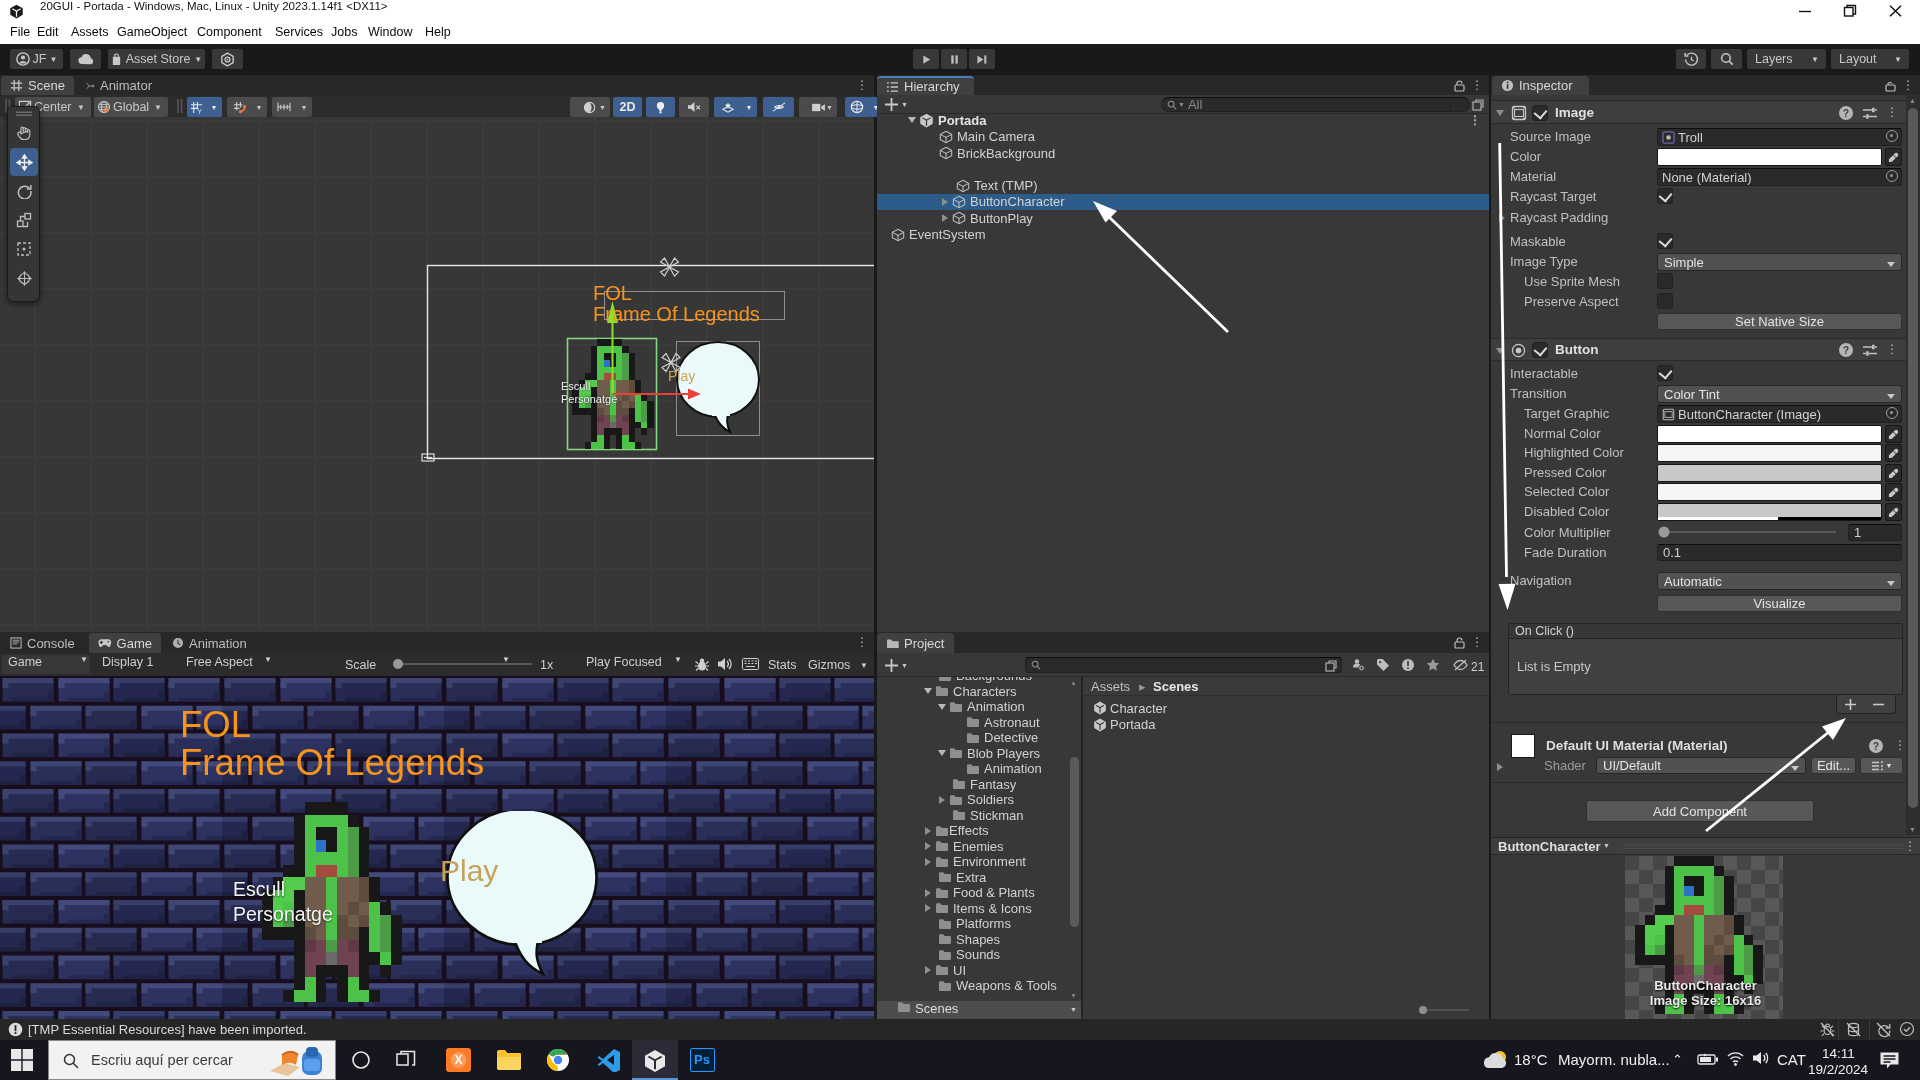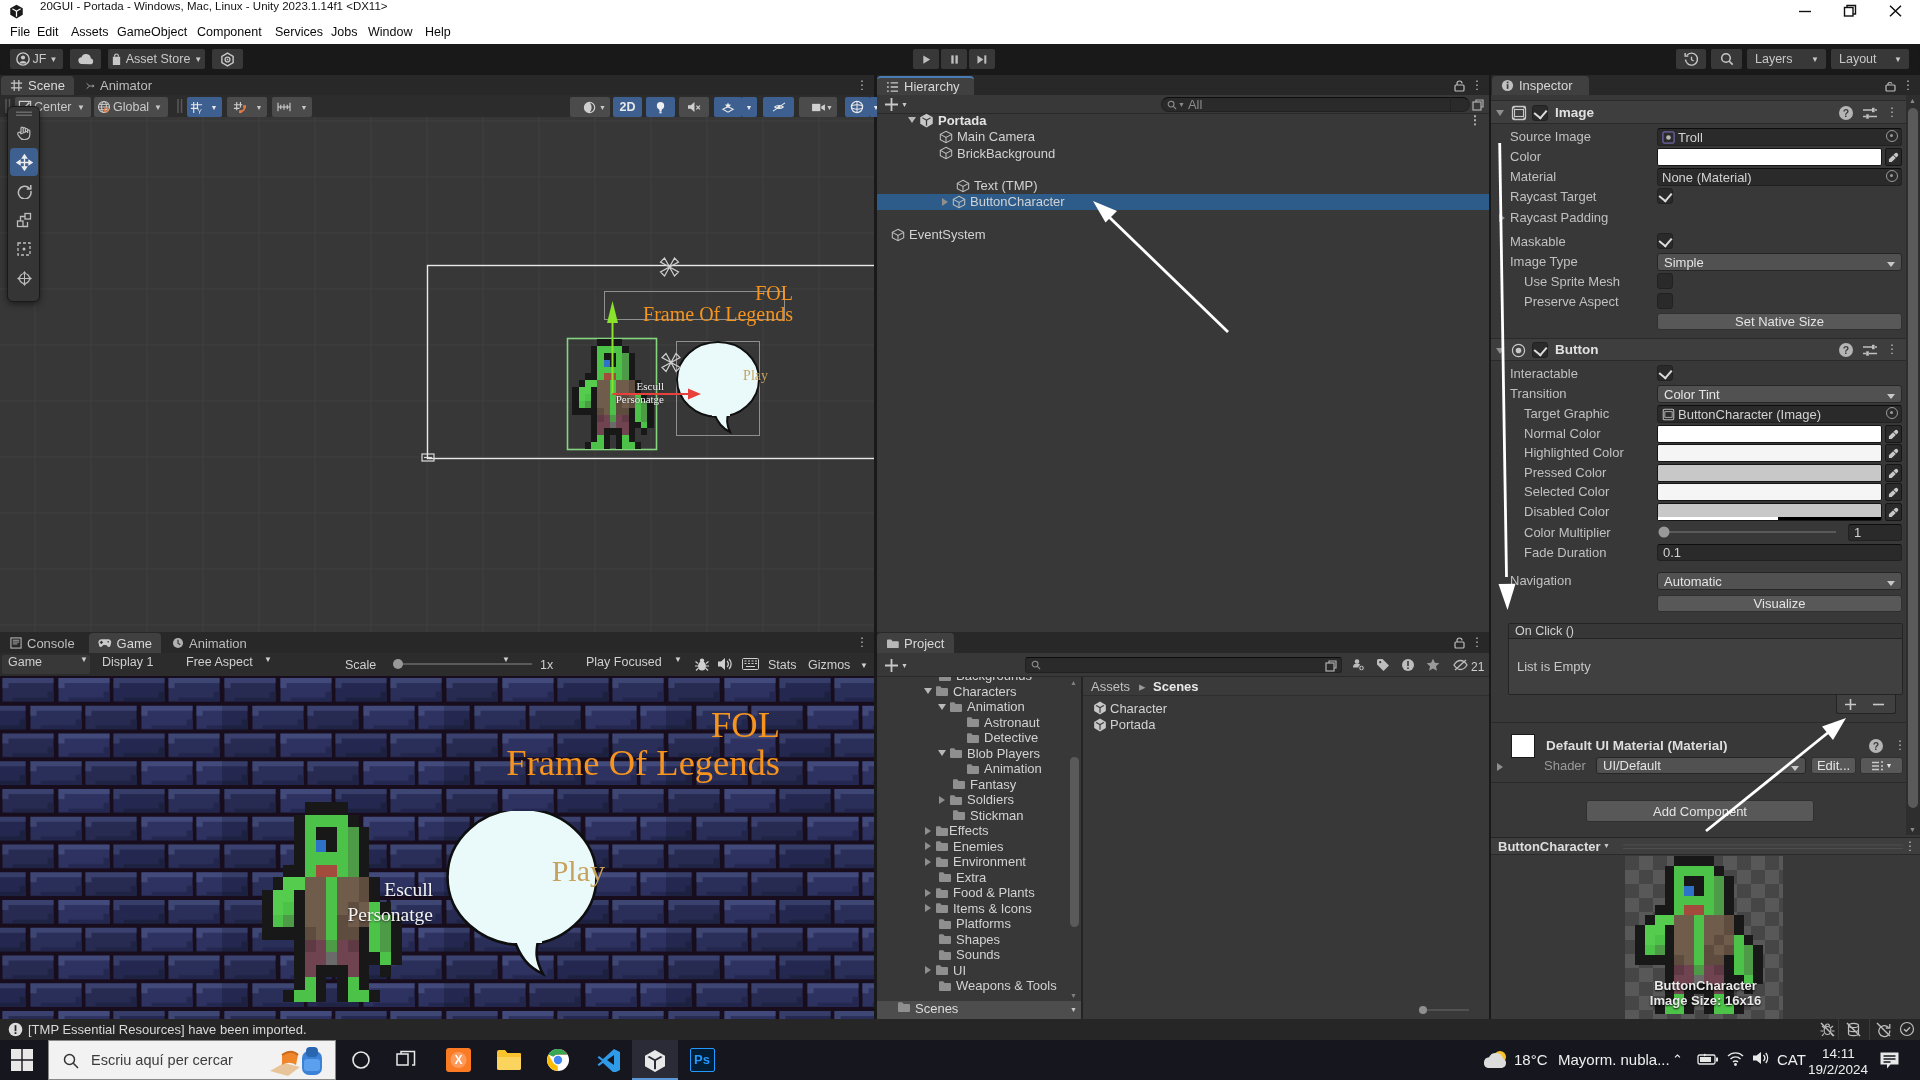--- a/index.html
+++ b/index.html
@@ -43,21 +43,21 @@
   border:1.5px solid #9a9a9a; top:50%; margin-top:-7px; }
 .target-circ:after { content:""; position:absolute; left:3px; top:3px; width:3px; height:3px;
   border-radius:50%; background:#9a9a9a; }
 .foldout { width:0; height:0; border-top:4px solid transparent; border-bottom:4px solid transparent;
   border-left:6px solid #8f8f8f; position:absolute; }
 .foldout.open { transform:rotate(90deg); }
 
 .trow { position:absolute; color:#d2d2d2; font-size:13px; white-space:nowrap; display:flex; align-items:center; }
 .sbthumb { position:absolute; background:#5a5a5a; border-radius:5px; }
 svg.ovl { position:absolute; pointer-events:none; }
-.gametxt { position:absolute; text-align:right; white-space:nowrap;font-family:Liberation Serif, serif; }
+.gametxt { position:absolute; text-align:left; white-space:nowrap; }
 </style></head><body>
 <div id="root">
 <svg width="0" height="0" style="position:absolute">
       <defs>
         <symbol id="troll" viewBox="0 0 16 16" preserveAspectRatio="none">
           <rect x="5" y="0" width="4" height="1" fill="#181818"></rect>
           <rect x="4" y="1" width="1" height="1" fill="#181818"></rect>
           <rect x="5" y="1" width="4" height="1" fill="#4cc348"></rect>
           <rect x="9" y="1" width="1" height="1" fill="#181818"></rect>
           <rect x="4" y="2" width="1" height="1" fill="#181818"></rect>
@@ -572,20 +572,24 @@
           <path d="M1.5 5 8 8.5 14.5 5M8 8.5V14.5" fill="none" stroke="#bfbfbf" stroke-width="1.2"></path>
         </svg>BrickBackground</div>
       <div class="trow" style="left:0;top:102.49999999999999px;width:612px;height:16.3px;padding-left:65px"><span style="display:inline-block;width:14px;flex:none"></span><svg width="14" height="14" viewBox="0 0 16 16" style="margin-right:4px;flex:none">
           <path d="M8 1.5 14.5 5v6L8 14.5 1.5 11V5z" fill="none" stroke="#bfbfbf" stroke-width="1.2"></path>
           <path d="M1.5 5 8 8.5 14.5 5M8 8.5V14.5" fill="none" stroke="#bfbfbf" stroke-width="1.2"></path>
         </svg>Text (TMP)</div>
       <div class="trow" style="left:0;top:118.79999999999998px;width:612px;height:16.3px;background:#2d5c8a;padding-left:65px"><span class="foldout" style="position:static;margin-right:4px"></span><svg width="14" height="14" viewBox="0 0 16 16" style="margin-right:4px;flex:none">
           <path d="M8 1.5 14.5 5v6L8 14.5 1.5 11V5z" fill="none" stroke="#bfbfbf" stroke-width="1.2"></path>
           <path d="M1.5 5 8 8.5 14.5 5M8 8.5V14.5" fill="none" stroke="#bfbfbf" stroke-width="1.2"></path>
         </svg>ButtonCharacter</div>
+      <div class="trow" style="left:0;top:135.1px;width:612px;height:16.3px;padding-left:65px"><span class="foldout" style="position:static;margin-right:4px"></span><svg width="14" height="14" viewBox="0 0 16 16" style="margin-right:4px;flex:none">
+          <path d="M8 1.5 14.5 5v6L8 14.5 1.5 11V5z" fill="none" stroke="#bfbfbf" stroke-width="1.2"></path>
+          <path d="M1.5 5 8 8.5 14.5 5M8 8.5V14.5" fill="none" stroke="#bfbfbf" stroke-width="1.2"></path>
+        </svg>ButtonPlay</div>
       <div class="trow" style="left:0;top:151.4px;width:612px;height:16.3px;"><span style="display:inline-block;width:14px;flex:none"></span><svg width="14" height="14" viewBox="0 0 16 16" style="margin-right:4px;flex:none">
           <path d="M8 1.5 14.5 5v6L8 14.5 1.5 11V5z" fill="none" stroke="#bfbfbf" stroke-width="1.2"></path>
           <path d="M1.5 5 8 8.5 14.5 5M8 8.5V14.5" fill="none" stroke="#bfbfbf" stroke-width="1.2"></path>
         </svg>EventSystem</div>
     </div>
     <div class="abs" style="left:0;top:632px;width:874px;height:387px;background:#383838">
 <div class="tabstrip" style="left:0;top:0;width:874px;height:21px">
  <div class="tab" style="left:1px;width:87px">
   <svg width="12" height="12" viewBox="0 0 13 13">
             <rect x="1" y="1" width="11" height="11" fill="none" stroke="#b0b0b0" stroke-width="1.2"></rect>

